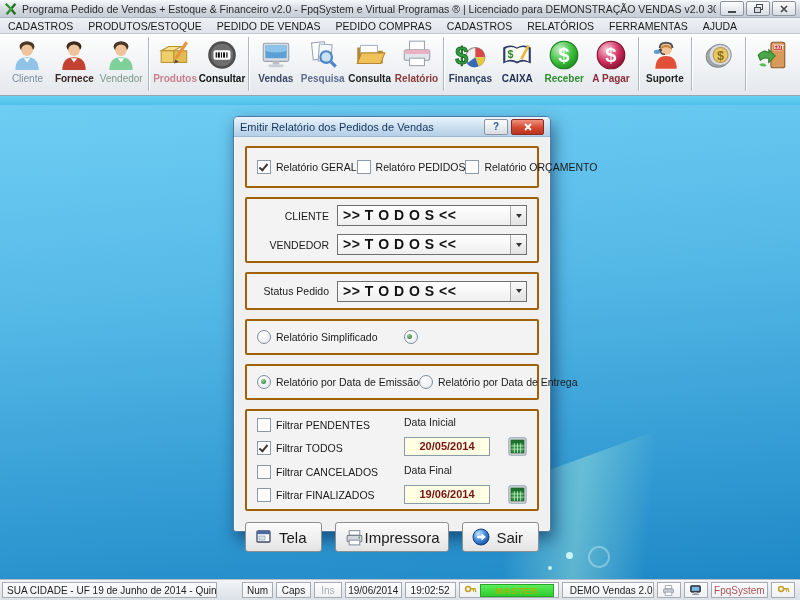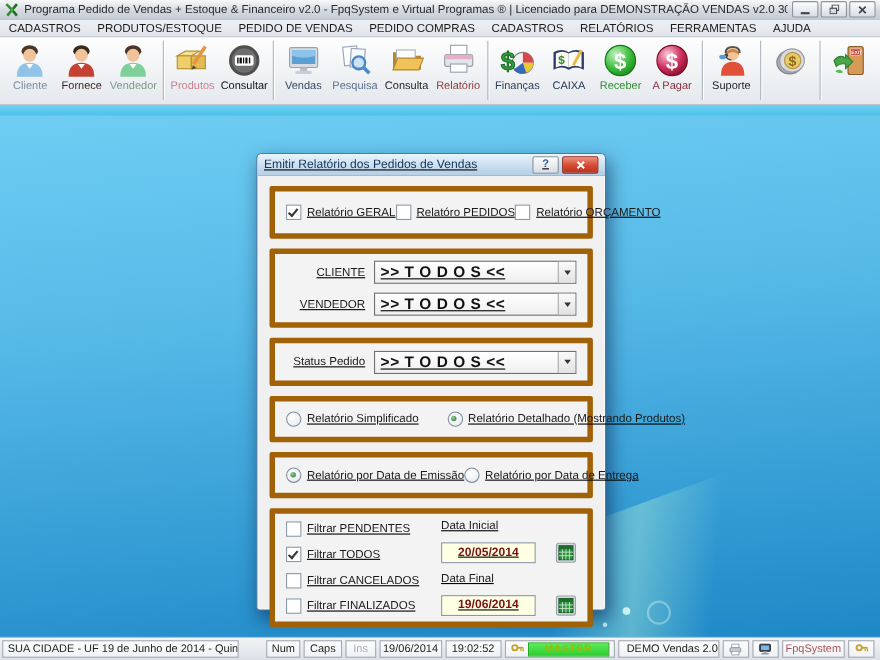--- a/index.html
+++ b/index.html
@@ -20,21 +20,21 @@
   
   .menubar{height:15px;display:flex;align-items:center;gap:15px;padding:0 8px;
     background:linear-gradient(#EDF0F4,#E0E4EA);border-bottom:1px solid #C2C8D0;}
   .mi{font-size:10.5px;color:#1A1A1A;white-space:nowrap;cursor:default;}
 
   
   .toolbar{height:58px;display:flex;align-items:stretch;padding:1px 4px 2px 4px;
     background:linear-gradient(#FEFEFE,#E4E8EC);border-bottom:1px solid #9AA4AE;}
   .tbtn{width:52px;display:flex;flex-direction:column;align-items:center;justify-content:flex-start;padding-top:2px;}
   .tbtn .ticon{height:36px;display:flex;align-items:center;justify-content:center;}
-  .tlabel{font-size:10px;font-weight:normal;line-height:11px;white-space:nowrap;}
+  .tlabel{font-size:10px;font-weight:bold;line-height:11px;white-space:nowrap;}
   .sep{width:1px;background:#AEB6BE;margin:2px 3px;box-shadow:1px 0 0 #FFF;}
   .c-cliente{color:#7B8CA0;font-weight:normal}.c-fornece{color:#3A2525}
   .c-vendedor{color:#7C9A8A;font-weight:normal}.c-produtos{color:#C8808E}
   .c-consultar{color:#111}.c-vendas{color:#3A4A66}.c-pesquisa{color:#5E6E8E}
   .c-consulta{color:#222}.c-relatorio{color:#8A3A3A}.c-financas{color:#2C3E5C}
   .c-caixa{color:#1E2E50}.c-receber{color:#2E8B2E}.c-apagar{color:#8B2A3A}.c-suporte{color:#222}
 
   
   .desktop{position:relative;flex:1;overflow:hidden;
     background:linear-gradient(175deg,#70CEF3 0%,#55B9E7 40%,#1E88C7 100%);}
@@ -42,35 +42,35 @@
     background:linear-gradient(#66D2F2,#4FC0EA);}
   .swoosh{position:absolute;left:395px;top:370px;width:360px;height:170px;transform:rotate(-20deg);
     background:linear-gradient(115deg,transparent 32%,rgba(175,238,215,0.42) 50%,transparent 68%);}
   .dot{position:absolute;border-radius:50%;background:rgba(225,255,250,0.85);}
   .d1{left:566px;top:456px;width:7px;height:7px;}
   .d2{left:548px;top:470px;width:4px;height:4px;}
   .ring{position:absolute;left:588px;top:450px;width:18px;height:18px;border-radius:50%;
     border:2px solid rgba(230,255,250,0.35);}
 
   
-  .dialog{position:absolute;left:233px;top:43px;width:316px;height:414px;
+  .dialog{position:absolute;left:233px;top:20px;width:316px;height:414px;
     border:1px solid #4A7AA6;border-radius:5px 5px 3px 3px;
     box-shadow:3px 7px 16px rgba(0,12,45,0.5), inset 0 0 0 1px rgba(255,255,255,0.6);
-    background:#F0F0F0;display:flex;flex-direction:column;text-decoration:underline;}
+    background:#F0F0F0;display:flex;flex-direction:column;}
   .dlg-titlebar{height:19px;flex:0 0 auto;display:flex;align-items:center;padding:0 6px;
     border-radius:4px 4px 0 0;background:linear-gradient(#EAF4FC,#C3D9EC 70%,#B4CFE7);
     border-bottom:1px solid #9ABBD8;}
   .dlg-title{flex:1;font-size:11px;color:#15355A;white-space:nowrap;}
   .dlg-help{width:22px;height:14px;border:1px solid #8E959E;border-radius:2px;margin-right:3px;
     background:linear-gradient(#FDFDFE,#D8DDE4);display:flex;align-items:center;justify-content:center;
     font-size:10px;font-weight:bold;color:#2A5A9A;}
   .dlg-close{width:31px;height:14px;border:1px solid #8A2A20;border-radius:2px;
     background:linear-gradient(#F0907E,#D4482E 55%,#B83420);display:flex;align-items:center;justify-content:center;}
   .dlg-body{flex:1;padding:9px 11px 9px 11px;display:flex;flex-direction:column;}
-  .group{background:#F3F3F3;border:5px solid #a16207;border-radius:2px;margin-bottom:9px;}
+  .group{background:#F3F3F3;border:2px solid #a16207;border-radius:2px;margin-bottom:9px;}
   .g1{height:38px;display:flex;align-items:center;justify-content:space-between;padding:0 10px;}
   .g2{height:62px;display:flex;flex-direction:column;justify-content:center;gap:8px;padding:0 10px;}
   .g3{height:34px;display:flex;align-items:center;padding:0 10px;}
   .g4{height:32px;display:flex;align-items:center;padding:0 10px;gap:26px;}
   .g5{height:32px;display:flex;align-items:center;justify-content:space-between;padding:0 10px;}
   .g6{height:88px;display:flex;padding:5px 10px;}
   .chk-item,.radio-item{display:flex;align-items:center;gap:5px;font-size:10.5px;color:#1A1A1A;white-space:nowrap;}
   .checkbox{position:relative;width:12px;height:12px;background:#FFF;border:1px solid #8A9AA8;flex:0 0 auto;}
   .checkbox.checked::after{content:"";position:absolute;left:3px;top:0.5px;width:3px;height:7px;
     border-right:2px solid #3A3A3A;border-bottom:2px solid #3A3A3A;transform:rotate(40deg);}
@@ -458,21 +458,20 @@
           </div>
         </div>
 
         <div class="group g4">
           <div class="radio-item">
             <span class="radio"></span>
             <span>Relatório Simplificado</span>
           </div>
           <div class="radio-item">
             <span class="radio selected"></span>
-            <span>Relatório Detalhado (Mostrando Produtos)</span>
           </div>
         </div>
 
         <div class="group g5">
           <div class="radio-item">
             <span class="radio selected"></span>
             <span>Relatório por Data de Emissão</span>
           </div>
           <div class="radio-item">
             <span class="radio"></span>

